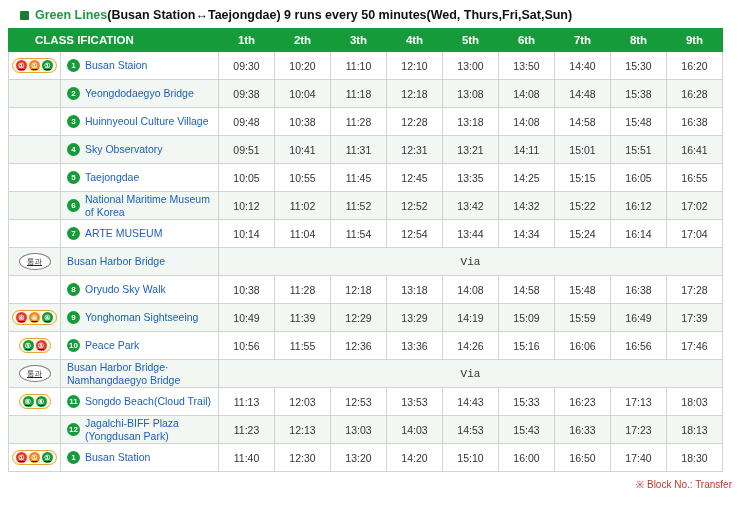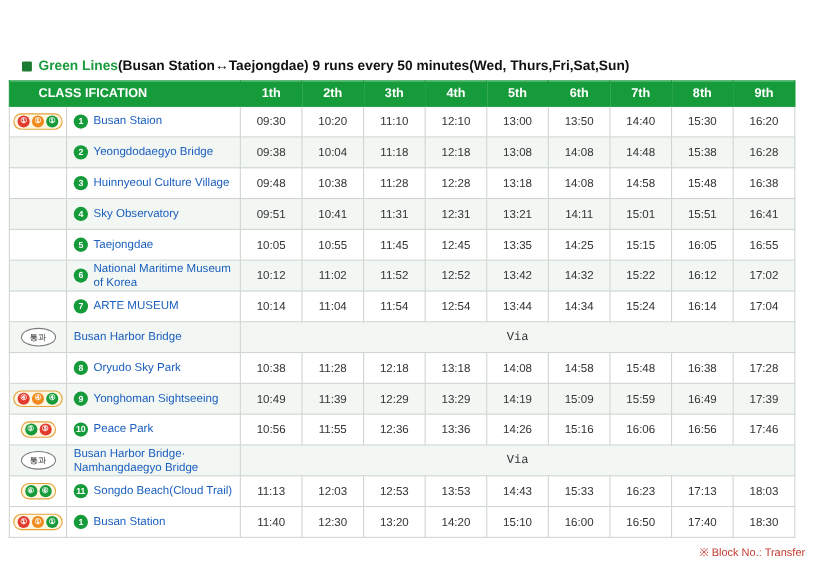--- a/index.html
+++ b/index.html
@@ -5,21 +5,21 @@
   html,body{margin:0;padding:0;}
   body{
     width:740px;height:524px;
     background:#ffffff;
     font-family:"Liberation Sans", sans-serif;
     font-size:11px;
     color:#222;
     overflow:hidden;
   }
   .wrap{padding:6px 8px 0 8px;box-sizing:border-box;width:740px;}
-  .title-row{display:flex;align-items:center;gap:6px;padding:2px 0 6px 12px;margin-top:45px;}
+  .title-row{display:flex;align-items:center;gap:6px;padding:2px 0 6px 12px;}
   .title-bullet{width:9px;height:9px;background:#1b7a33;border-radius:1px;flex:0 0 auto;}
   .title-text{font-size:12.5px;font-weight:bold;color:#111;white-space:nowrap;}
   .title-text .green{color:#1b9a3e;}
   table{border-collapse:collapse;width:604px;table-layout:fixed;}
   th,td{border:1px solid #cfd6d0;padding:0;}
   thead th{
     background:#169b3b;color:#ffffff;font-weight:bold;font-size:11.5px;
     height:22px;text-align:center;border:1px solid #169b3b;
   }
   th.cls{text-align:left;padding-left:26px;}
@@ -31,21 +31,21 @@
   td.nm{padding-left:6px;}
   tr.alt td{background:#f3f7f4;}
   .stop{display:flex;align-items:center;gap:5px;}
   .num{
     display:inline-flex;align-items:center;justify-content:center;
     width:13px;height:13px;border-radius:50%;
     background:#169b3b;color:#fff;font-size:8px;font-weight:bold;
     flex:0 0 auto;line-height:1;
   }
   .stop-label{color:#1b5fbf;font-size:10.5px;line-height:13px;}
-  .badges{display:flex;align-items:center;justify-content:center;gap:0;}
+  .badges{display:flex;align-items:center;justify-content:center;gap:0;text-decoration:underline;}
   .badge-group{
     display:inline-flex;align-items:center;gap:2px;
     border:1px solid #e2a33c;border-radius:9px;
     padding:1px 3px;background:#fff7e2;
   }
   .dot{
     width:11px;height:11px;border-radius:50%;
     display:inline-flex;align-items:center;justify-content:center;
     color:#fff;font-size:7px;font-weight:bold;line-height:1;
   }
@@ -260,21 +260,21 @@
           </td>
           <td colspan="9" class="via">Via</td>
         </tr>
         <tr>
           <td>
             <div class="badges"></div>
           </td>
           <td class="nm">
             <div class="stop">
               <span class="num">8</span>
-              <span class="stop-label">Oryudo Sky Park</span>
+              <span class="stop-label">Oryudo Sky Walk</span>
             </div>
           </td>
           <td class="t">10:38</td>
           <td class="t">11:28</td>
           <td class="t">12:18</td>
           <td class="t">13:18</td>
           <td class="t">14:08</td>
           <td class="t">14:58</td>
           <td class="t">15:48</td>
           <td class="t">16:38</td>
@@ -362,20 +362,40 @@
           <td class="t">11:13</td>
           <td class="t">12:03</td>
           <td class="t">12:53</td>
           <td class="t">13:53</td>
           <td class="t">14:43</td>
           <td class="t">15:33</td>
           <td class="t">16:23</td>
           <td class="t">17:13</td>
           <td class="t">18:03</td>
         </tr>
+        <tr class="alt">
+          <td>
+            <div class="badges"></div>
+          </td>
+          <td class="nm">
+            <div class="stop">
+              <span class="num">12</span>
+              <span class="stop-label">Jagalchi-BIFF Plaza (Yongdusan Park)</span>
+            </div>
+          </td>
+          <td class="t">11:23</td>
+          <td class="t">12:13</td>
+          <td class="t">13:03</td>
+          <td class="t">14:03</td>
+          <td class="t">14:53</td>
+          <td class="t">15:43</td>
+          <td class="t">16:33</td>
+          <td class="t">17:23</td>
+          <td class="t">18:13</td>
+        </tr>
         <tr>
           <td>
             <div class="badges">
               <span class="badge-group">
                 <span class="dot red">①</span>
                 <span class="dot orange">①</span>
                 <span class="dot green">①</span>
               </span>
             </div>
           </td>

